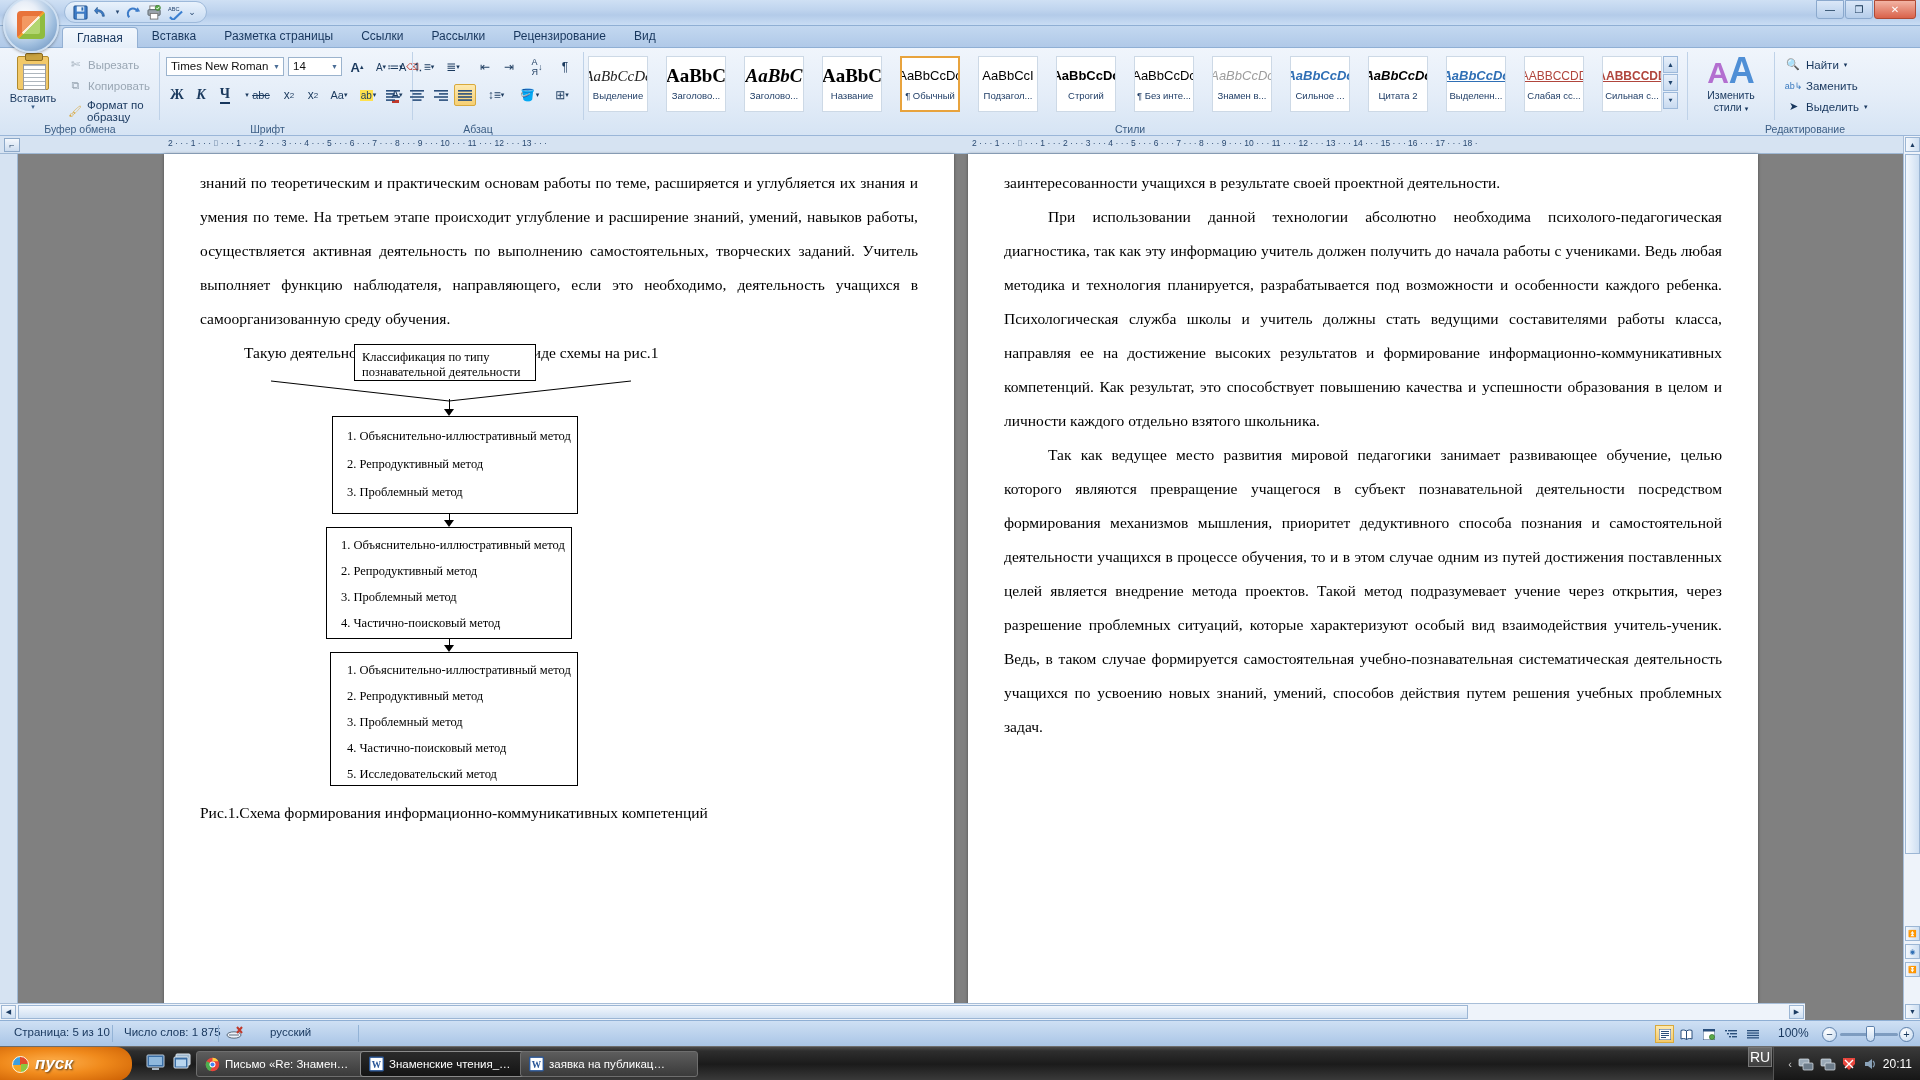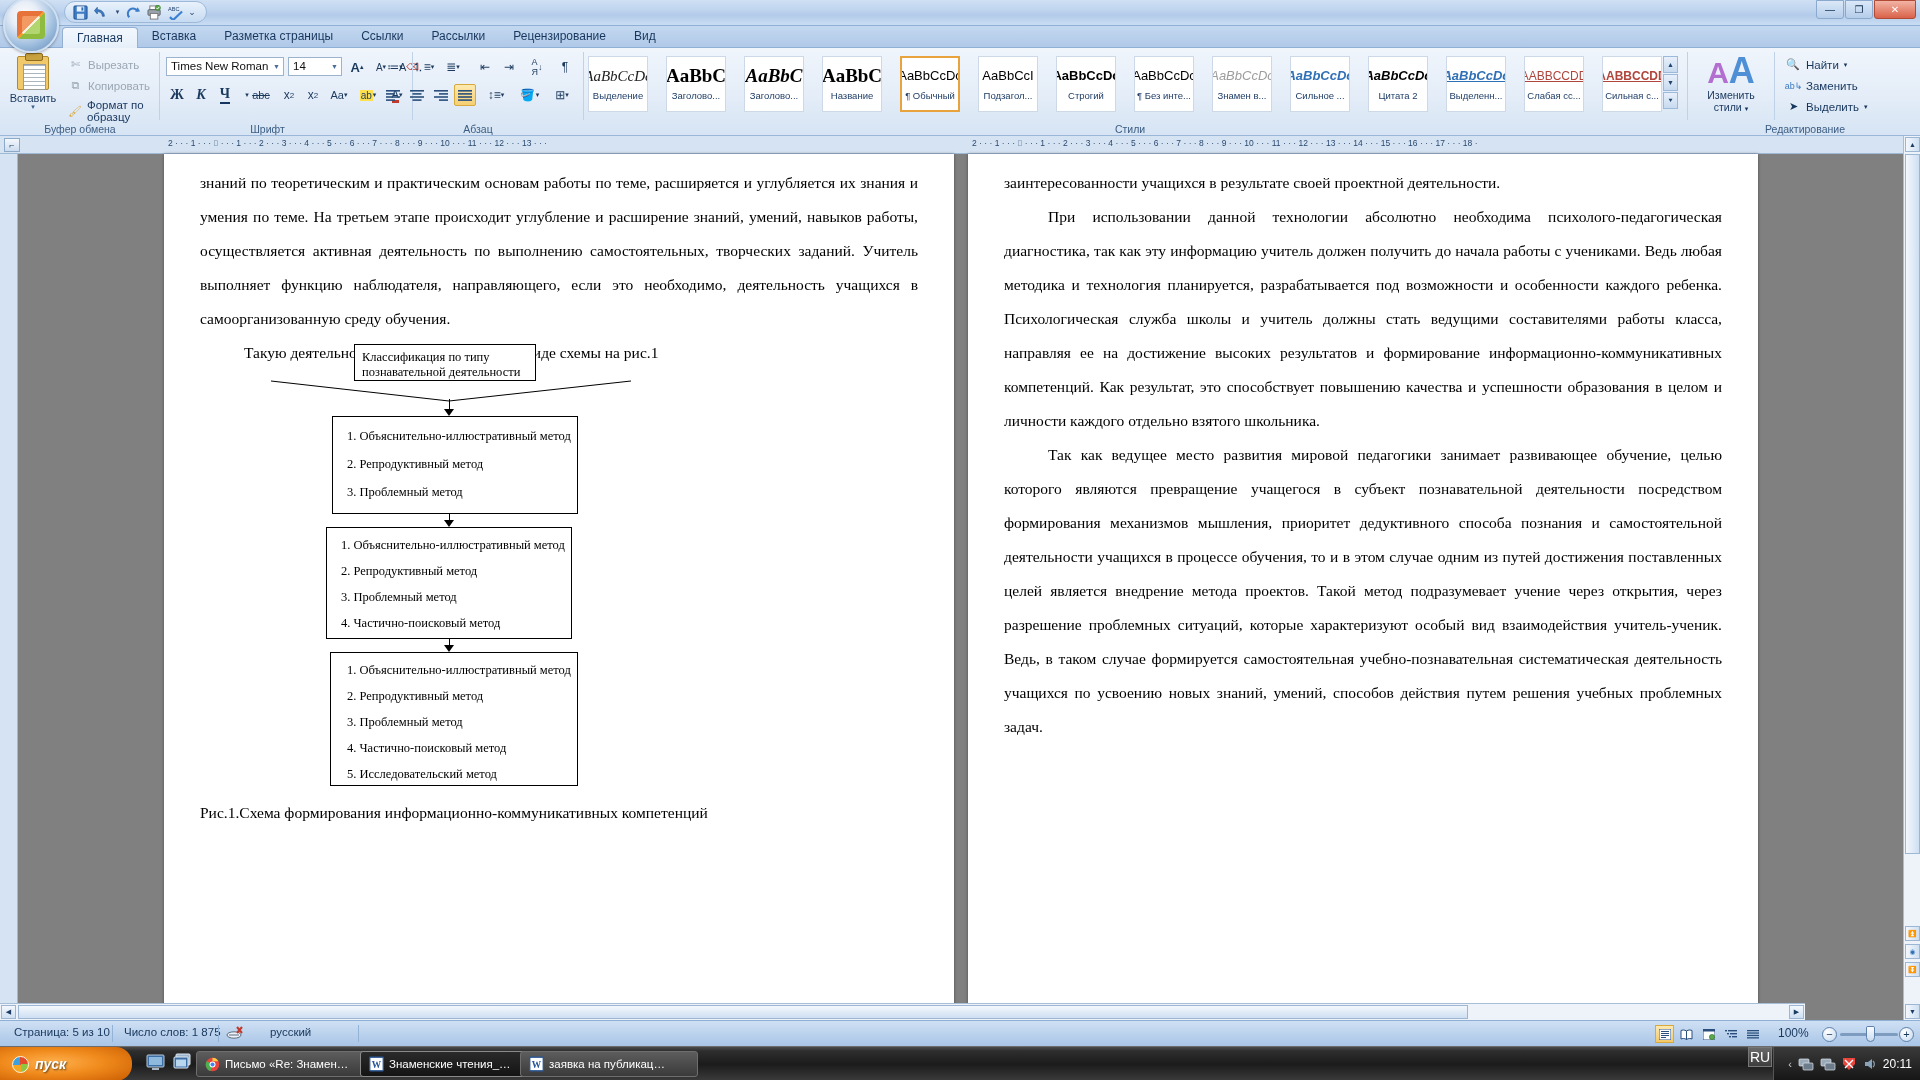--- a/index.html
+++ b/index.html
@@ -252,21 +252,21 @@
   }
   .start {
     position:absolute; left:0; top:0; width:132px; height:34px;
     background:radial-gradient(ellipse at 40% 45%, #ffb14e 0%, #f08a1c 45%, #c85b00 100%);
     border-radius:0 16px 16px 0;
     display:flex; align-items:center; gap:6px; padding-left:12px; cursor:pointer;
   }
   .start .flag { width:17px; height:17px; border-radius:50%;
     background:conic-gradient(#e34b2a 0 25%, #8ec63f 0 50%, #f5a623 0 75%, #3c9fe0 0 100%);
     border:1.5px solid #fff5e0; }
-  .start .txt { font-style:italic; font-weight:bold; font-size:14px; color:#fff;
+  .start .txt { font-style:italic; font-weight:bold; font-size:17px; color:#fff;
                 text-shadow:1px 1px 2px rgba(0,0,0,.6); }
   .qlaunch { position:absolute; left:146px; top:6px; display:flex; align-items:center; gap:8px; }
   .qico { width:19px; height:19px; border-radius:3px; cursor:pointer; }
   .tbtn {
     position:absolute; top:4px; height:26px;
     background:linear-gradient(180deg,#5d5d5d,#3a3a3a);
     border:1px solid #6e6e6e; border-radius:3px;
     display:flex; align-items:center; gap:5px; padding:0 8px;
     font-size:11.5px; color:#fff; cursor:pointer; overflow:hidden; white-space:nowrap;
   }

